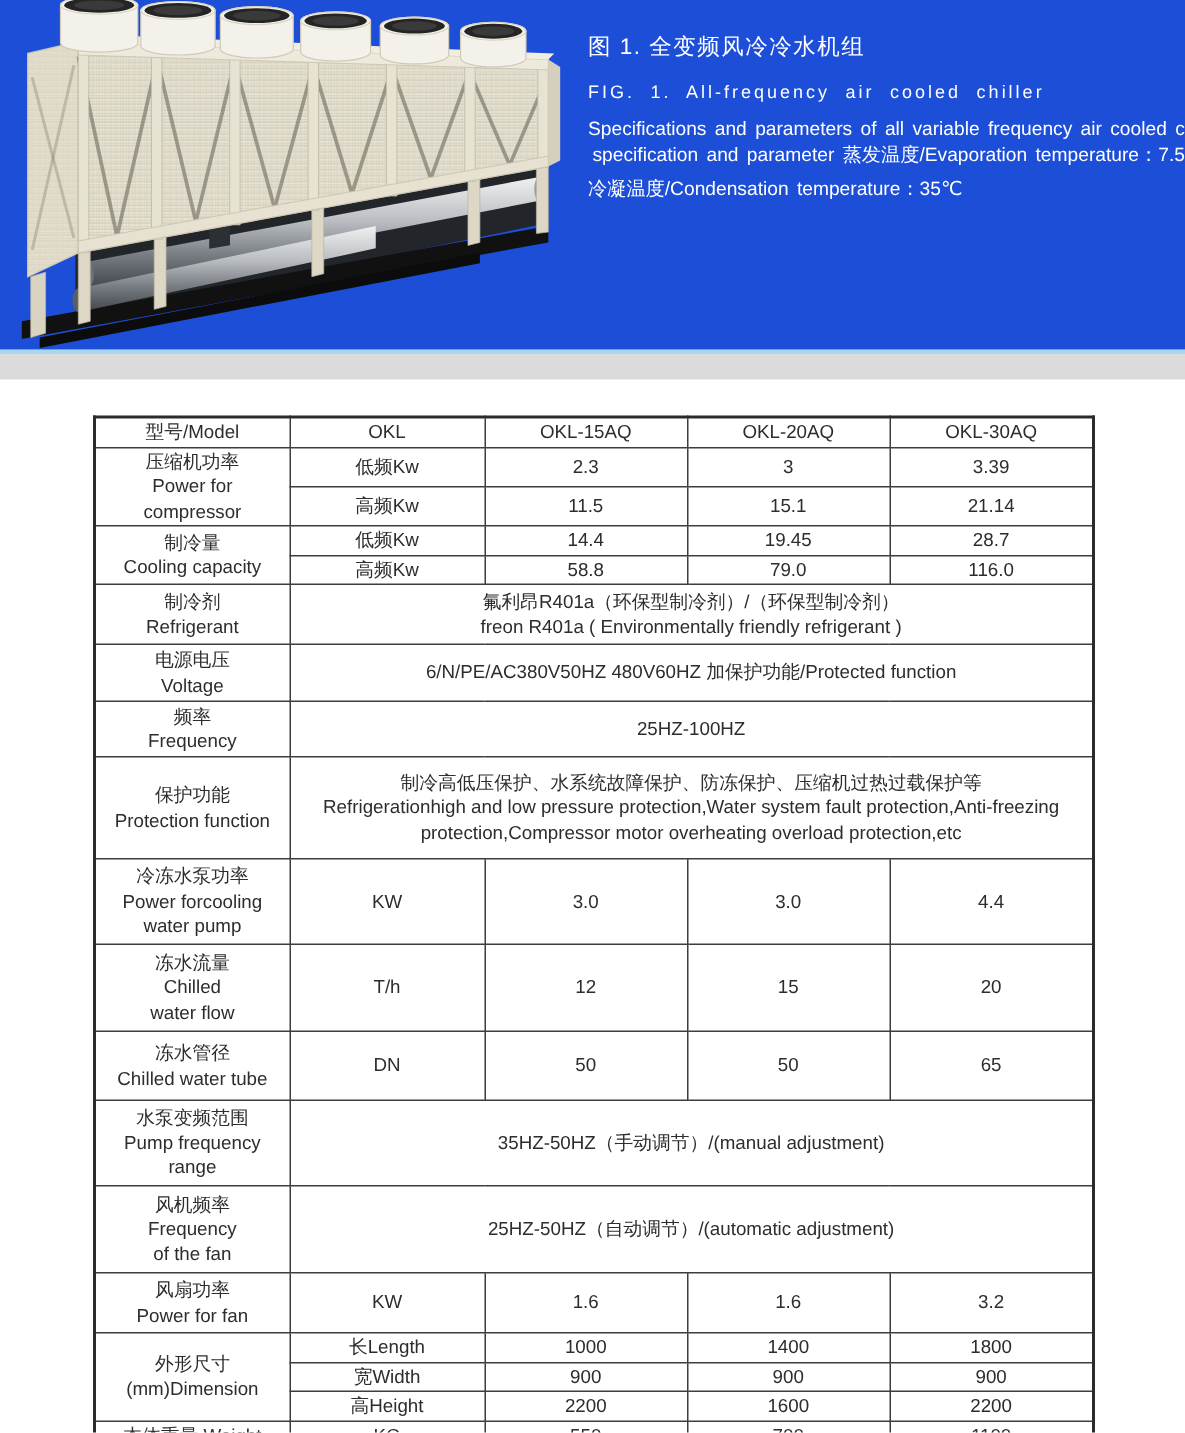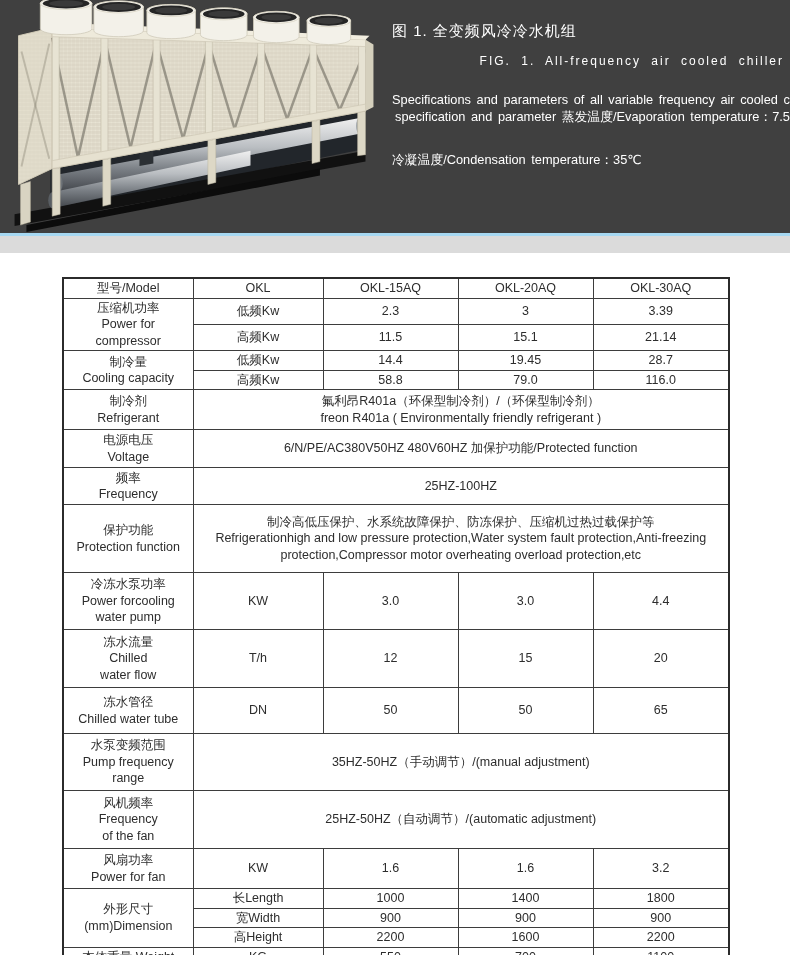--- a/index.html
+++ b/index.html
@@ -2,32 +2,32 @@
 <html><head>
 <meta charset="utf-8">
 <style>
   html,body{margin:0;padding:0;}
   body{
     width:790px;height:955px;position:relative;background:#ffffff;
     font-family:"Liberation Sans","DejaVu Sans",sans-serif;
     -webkit-font-smoothing:antialiased;overflow:hidden;
   }
   
-  .hero{position:relative;height:233px;background:#404040;}
+  .hero{position:relative;height:233px;background:#1d4ed8;}
   .hero-underline{height:3px;background:#A6D8F2;}
   .gray-strip{height:17px;background:#DBDBDB;}
   .photo-wrap{position:absolute;left:0;top:0;width:388px;height:233px;}
   .photo-wrap svg{display:block;}
   .hero-text{position:absolute;left:392px;top:22px;width:392px;color:#ffffff;}
   .fig-cn{font-size:15px;letter-spacing:1px;margin:0 0 13px 0;}
-  .fig-en{font-size:12px;letter-spacing:2px;word-spacing:5px;margin:0 0 24px 0;text-align:right;}
+  .fig-en{font-size:12px;letter-spacing:2px;word-spacing:5px;margin:0 0 10px 0;}
   .title-cn{font-size:21px;letter-spacing:1.5px;font-weight:normal;margin:0 0 9px 0;}
   .sub{font-size:12.8px;line-height:1.3;margin:0;word-spacing:2px;white-space:nowrap;}
   .sub-2{padding-left:3px;}
-  .sub-3{margin-top:27px;}
+  .sub-3{margin-top:7px;}
   
   .spec-table{
     position:absolute;left:62px;top:277px;width:666px;
     border-collapse:collapse;table-layout:fixed;
     color:#2d2d2d;border:2px solid #2b2b2b;
   }
   .spec-table td{
     border:1px solid #3d3d3d;text-align:center;vertical-align:middle;
     font-size:12.5px;line-height:1.32;padding:1px 4px;overflow:hidden;
   }

